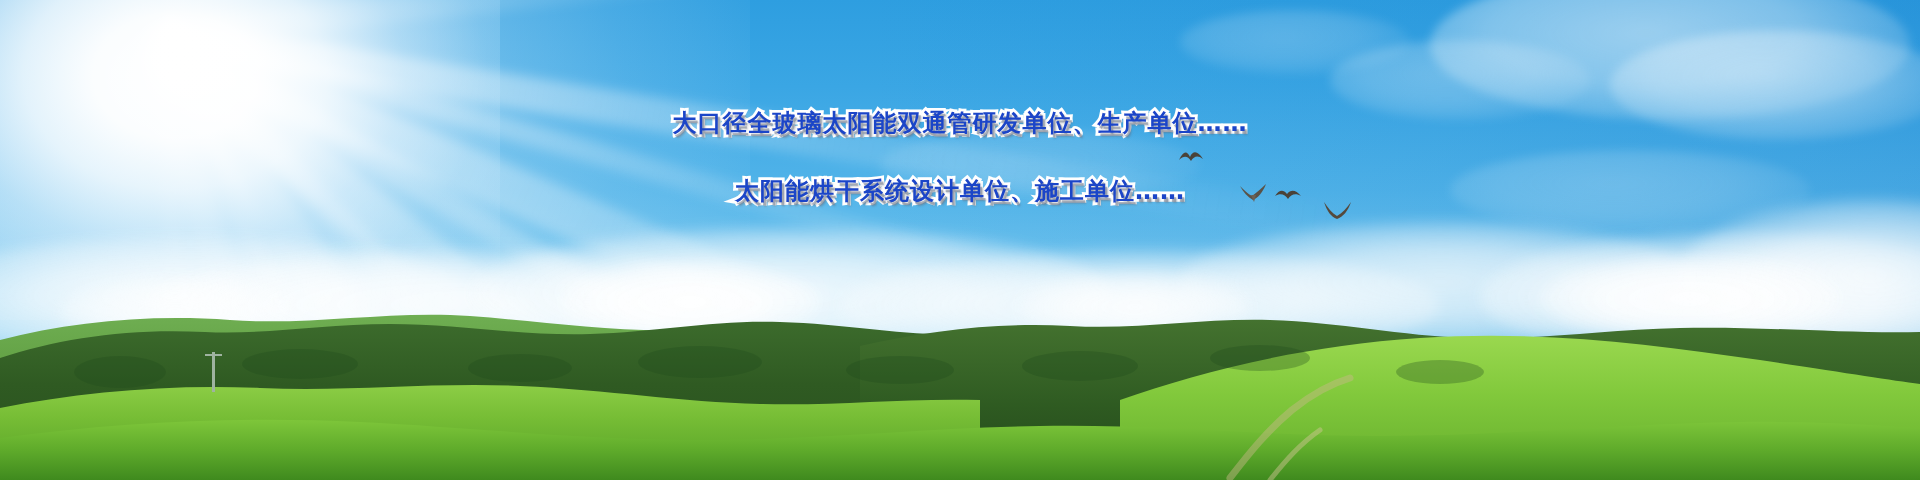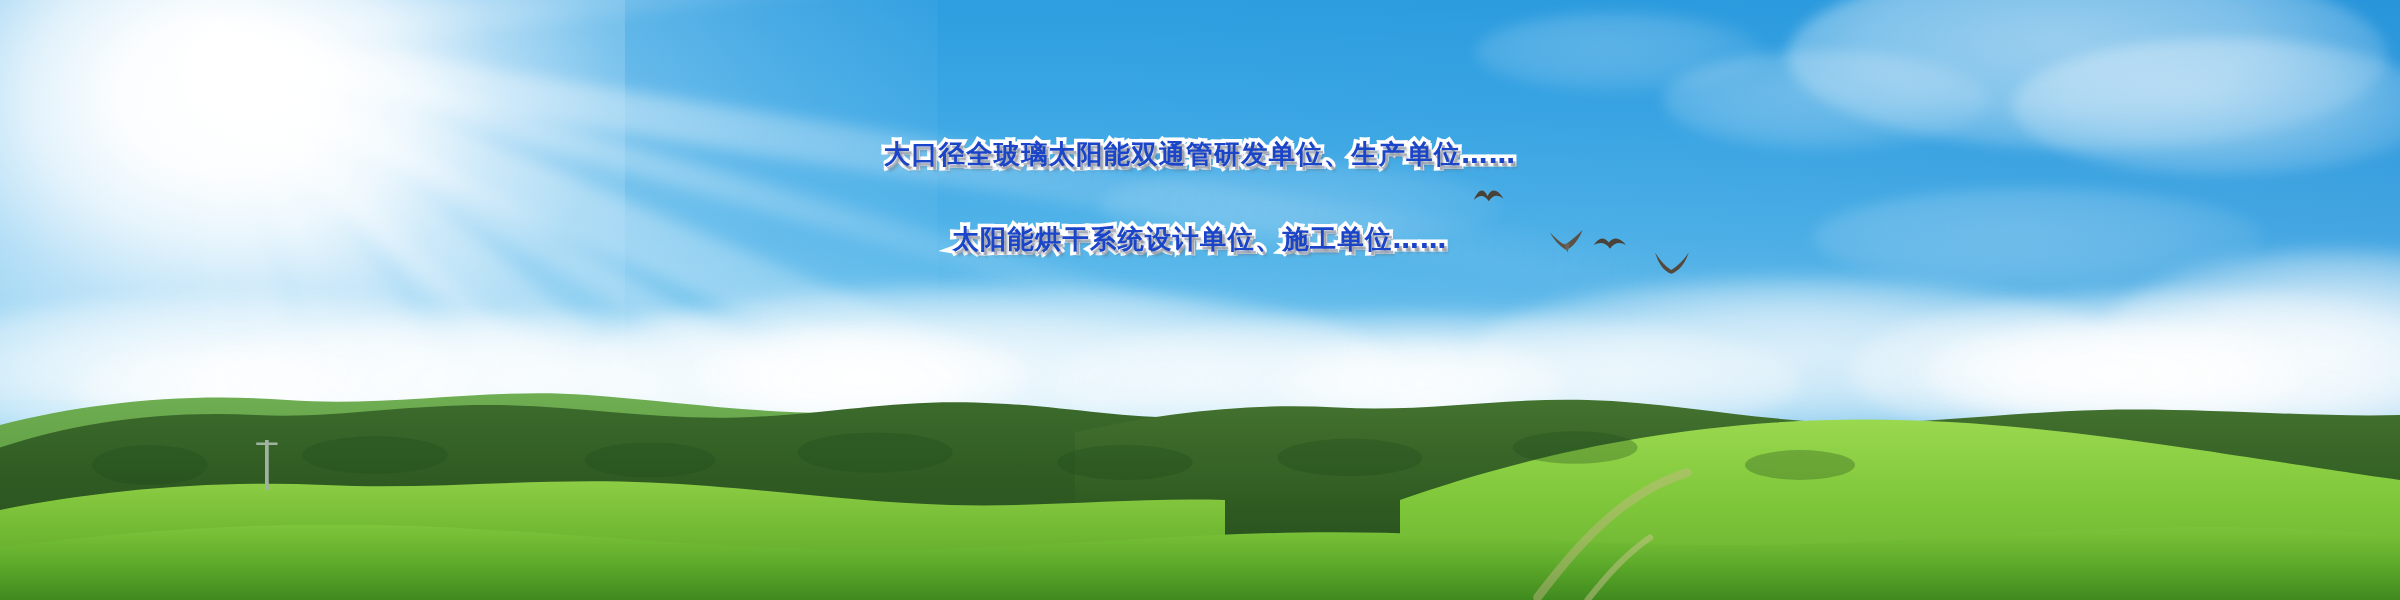--- a/index.html
+++ b/index.html
@@ -98,21 +98,21 @@
   
   .headline {
     position:absolute;
     left:0; top:92px;
     width:1920px;
     text-align:center;
     z-index:40;
     pointer-events:none;
   }
   .hl-line {
-    font-size:21px;
+    font-size:24px;
     line-height:62px;
     font-weight:bold;
     letter-spacing:1px;
     color:#1b45c8;
     white-space:nowrap;
     -webkit-text-stroke:5.5px #ffffff;
     paint-order:stroke fill;
     text-shadow:
        2px 3px 0 rgba(120,130,145,0.55),
        3px 4px 2px rgba(95,105,120,0.40);

